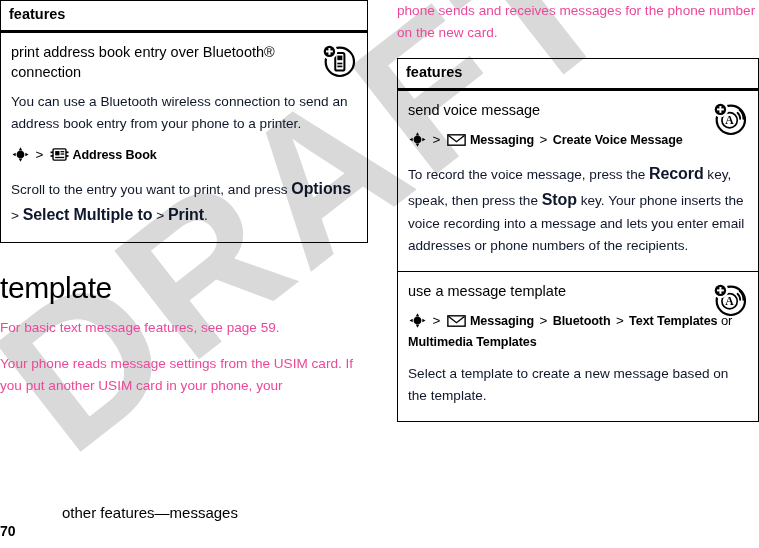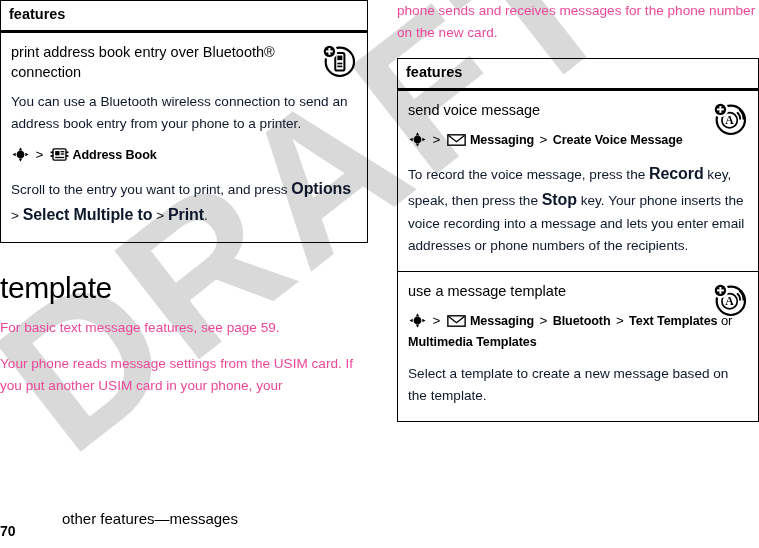--- a/index.html
+++ b/index.html
@@ -153,21 +153,21 @@
   #footer .page-number {
     position: absolute;
     left: 0px;
     bottom: 0;
     font-size: 14px;
     font-weight: bold;
   }
   #footer .footer-title {
     position: absolute;
     left: 62px;
-    bottom: 12px;
+    bottom: 18px;
     font-size: 15px;
     font-weight: normal;
   }
 </style>
 </head>
 <body>
 
 <svg id="watermark" viewBox="0 0 759 548" xmlns="http://www.w3.org/2000/svg">
   <text class="draft-text" x="70" y="460" transform="rotate(-38 70 460)" style="fill: rgb(217, 217, 217);">DRAFT</text>
 </svg>

